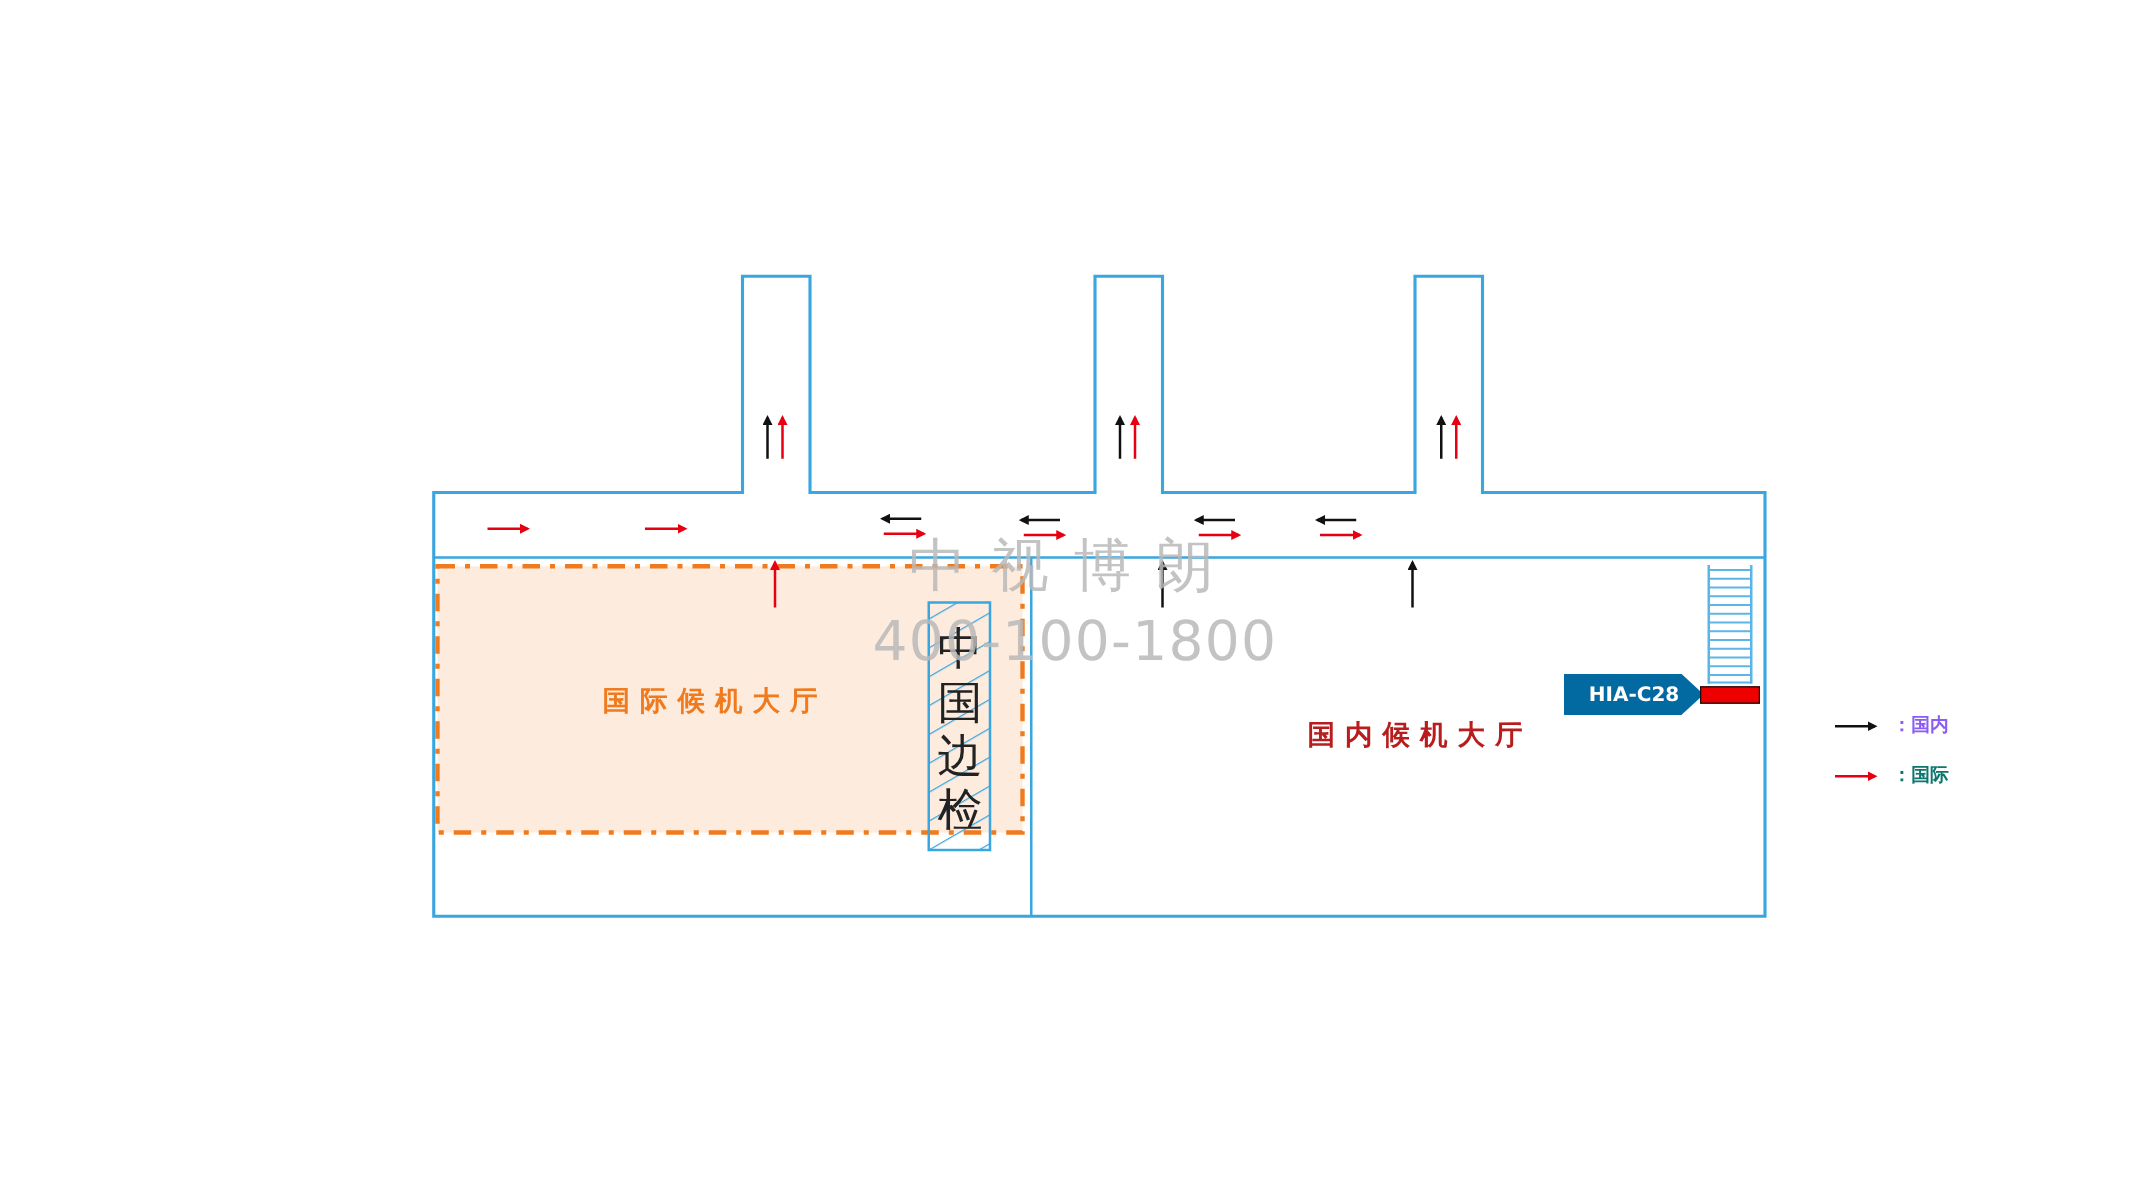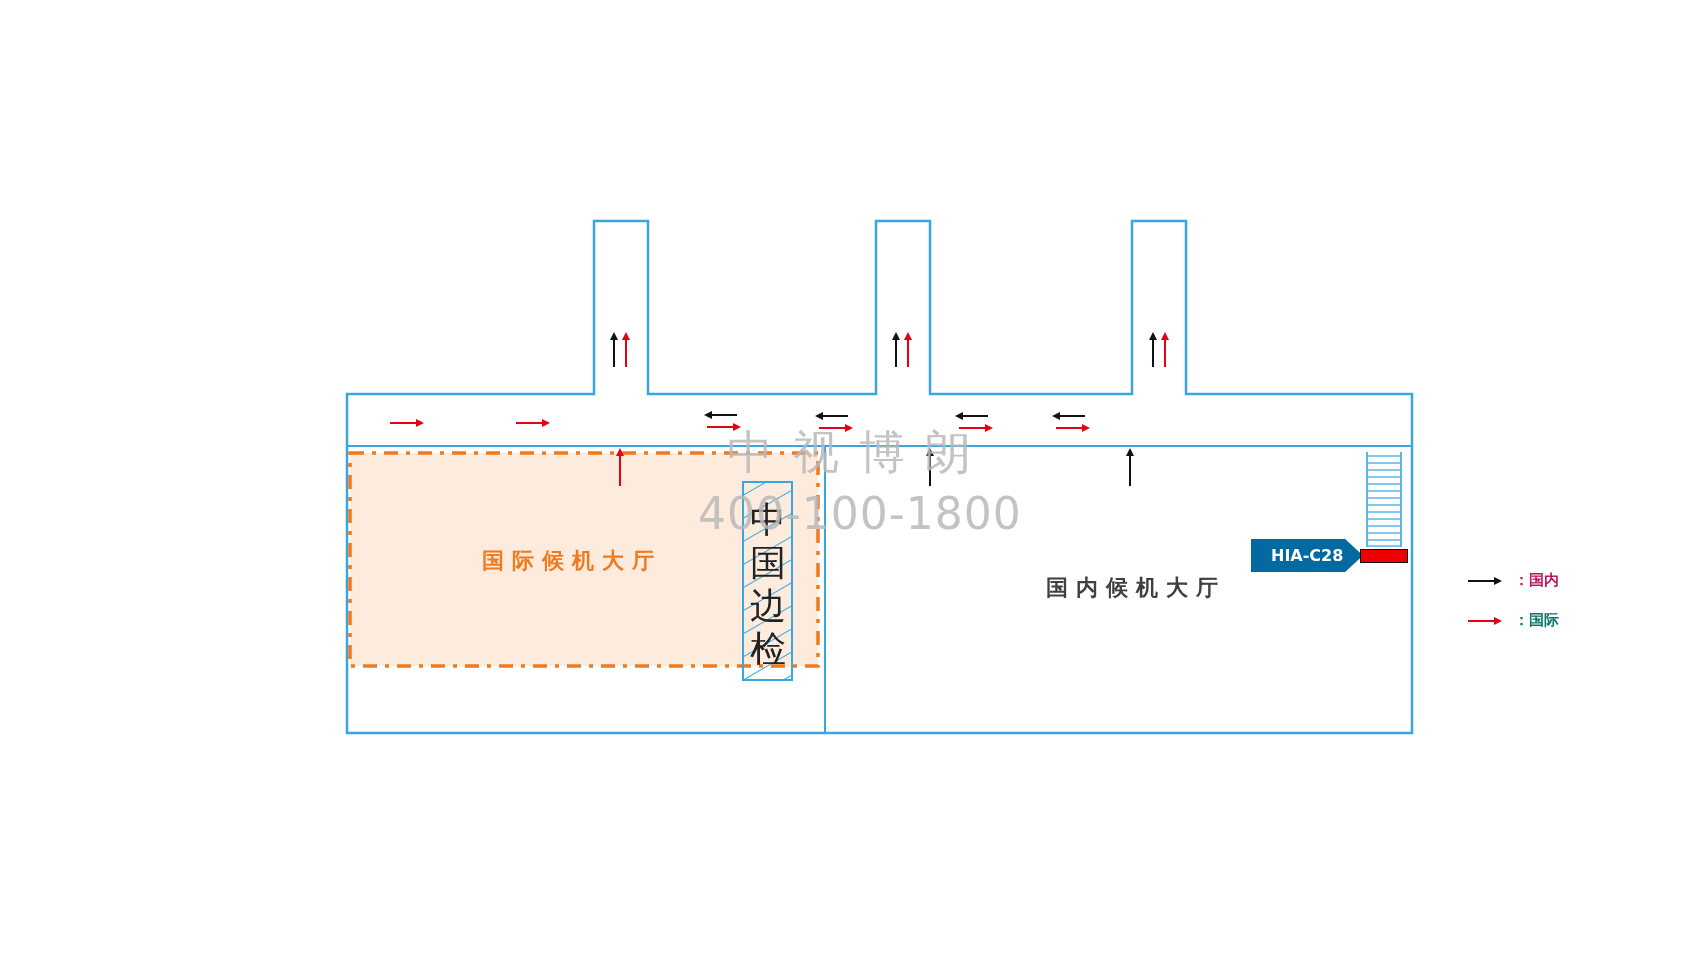--- a/index.html
+++ b/index.html
@@ -1,36 +1,36 @@
 <!DOCTYPE html>
 <html><head>
 <meta charset="utf-8">
 <style>
   html, body { margin: 0; padding: 0; background: #ffffff; }
   body { width: 1706px; height: 960px; position: relative; overflow: hidden;
          font-family: "DejaVu Sans", "Liberation Sans", sans-serif; }
   svg.overlay { position: absolute; left: 0; top: 0; }
   .hall-label { position: absolute; font-weight: bold; letter-spacing: 8px; white-space: nowrap; }
   .intl-label { color: #f07a1e; font-size: 22px; left: 466px; top: 546px; margin-left: 16px; }
-  .dom-label { color: #404040; font-size: 22px; left: 1046px; top: 573px; }
+  .dom-label { color: #b91c1c; font-size: 22px; left: 1046px; top: 573px; }
   .border-label { position: absolute; left: 743px; top: 498px; width: 50px;
                   font-family: "DejaVu Serif", "Liberation Serif", serif;
                   font-size: 36px; line-height: 43px; color: #222; text-align: center; }
   .tag { position: absolute; left: 1236px; top: 539px; width: 112px; height: 33px;
          background: #0369a1; color: #fff; font-weight: bold; font-size: 16px;
          line-height: 33px; padding-left: 20px; box-sizing: border-box;
          clip-path: polygon(0 0, 84% 0, 100% 50%, 84% 100%, 0 100%); margin-left: 15px; }
   .redbar { position: absolute; left: 1360px; top: 549px; width: 46px; height: 12px;
             background: #ee0000; border: 1.5px solid #111; }
   .watermark { position: absolute; color: #b9b9b9; opacity: 0.85; white-space: nowrap;
                font-family: "DejaVu Sans", "Liberation Sans", sans-serif; }
   .wm1 { left: 727px; top: 422px; font-size: 46px; letter-spacing: 20px; }
   .wm2 { left: 698px; top: 488px; font-size: 44px; letter-spacing: 1px; }
   .legend-text { position: absolute; font-weight: bold; font-size: 15px; white-space: nowrap; }
-  .legend-dom { left: 1514px; top: 571px; color: #be185d; }
+  .legend-dom { left: 1514px; top: 571px; color: #8b5cf6; }
   .legend-intl { left: 1514px; top: 611px; color: #0f766e; }
 </style>
 </head>
 <body>
 
 <svg class="overlay" width="1706" height="960">
   <defs>
     <marker id="ah-black" markerWidth="8" markerHeight="8" refX="6" refY="4" orient="auto" markerUnits="userSpaceOnUse">
       <path d="M0,0 L8,4 L0,8 Z" fill="#111111"></path>
     </marker>

